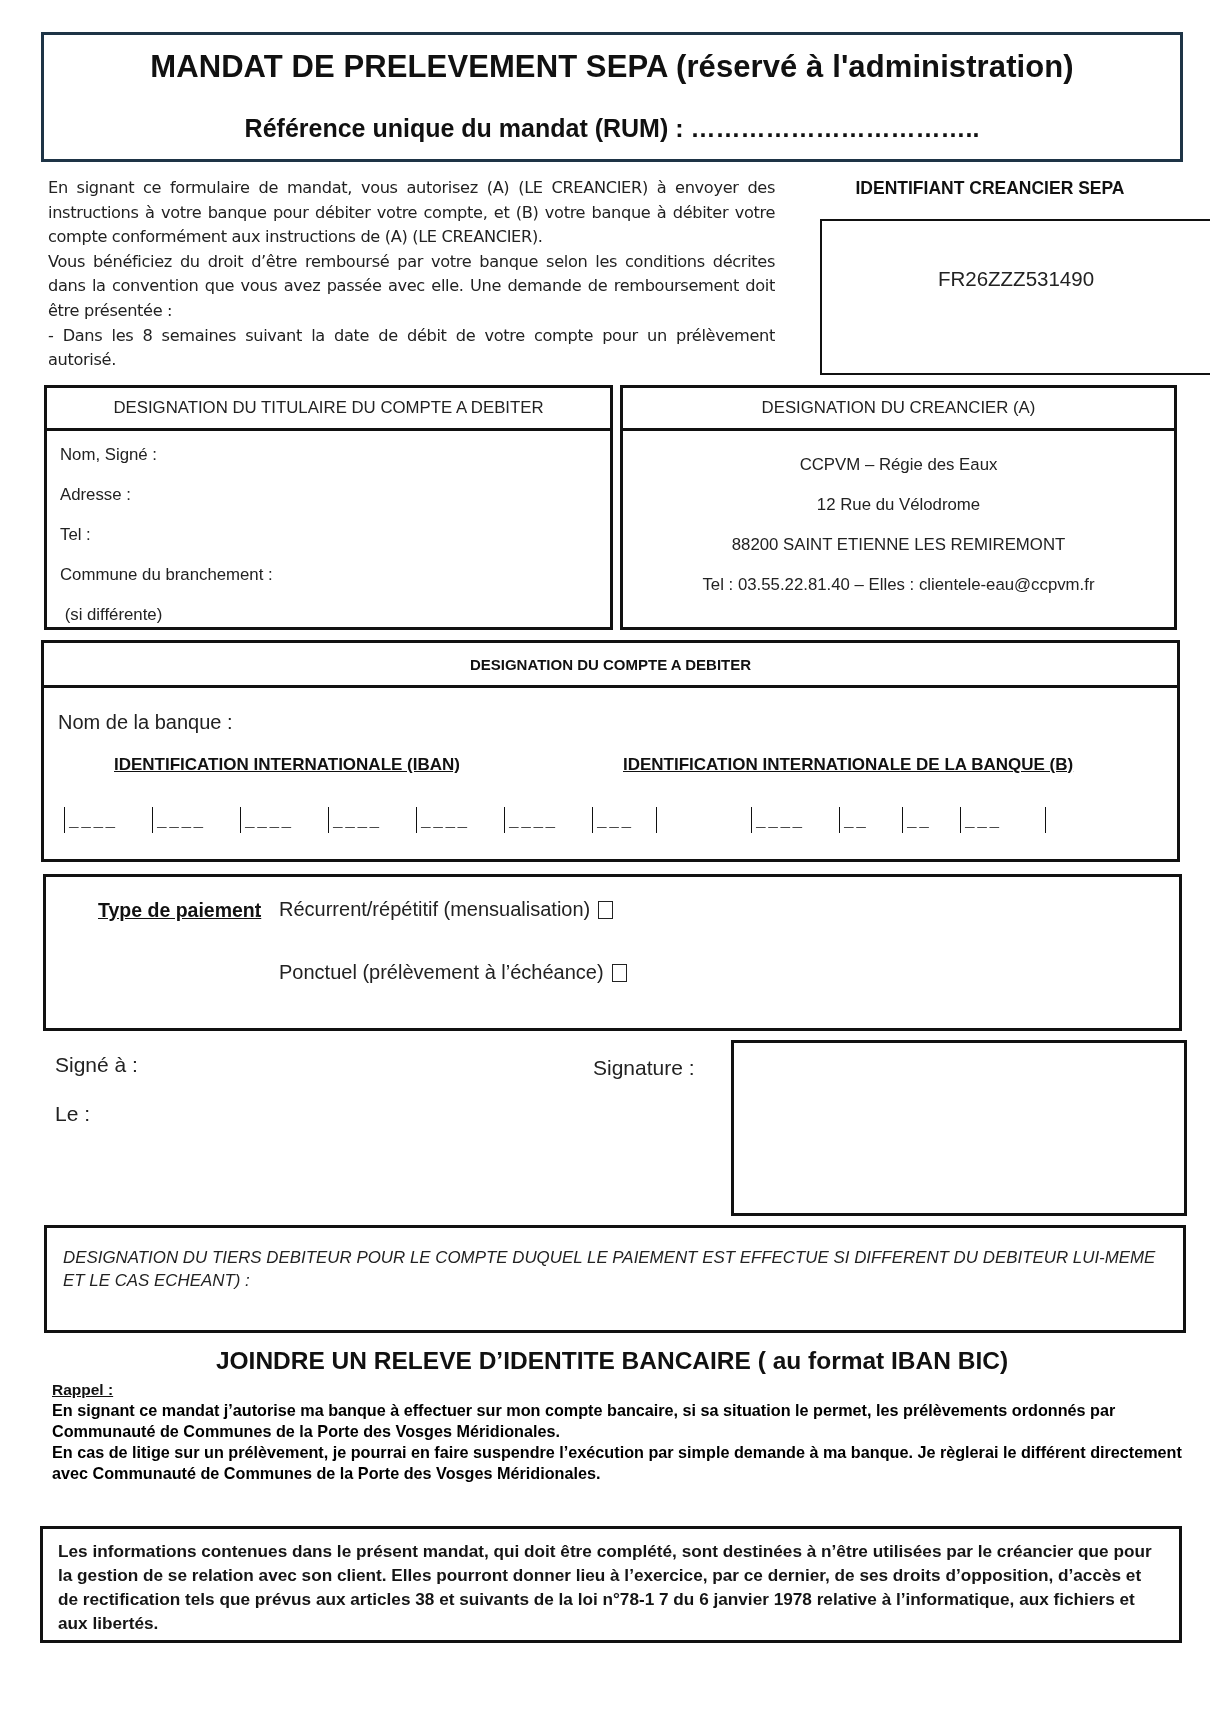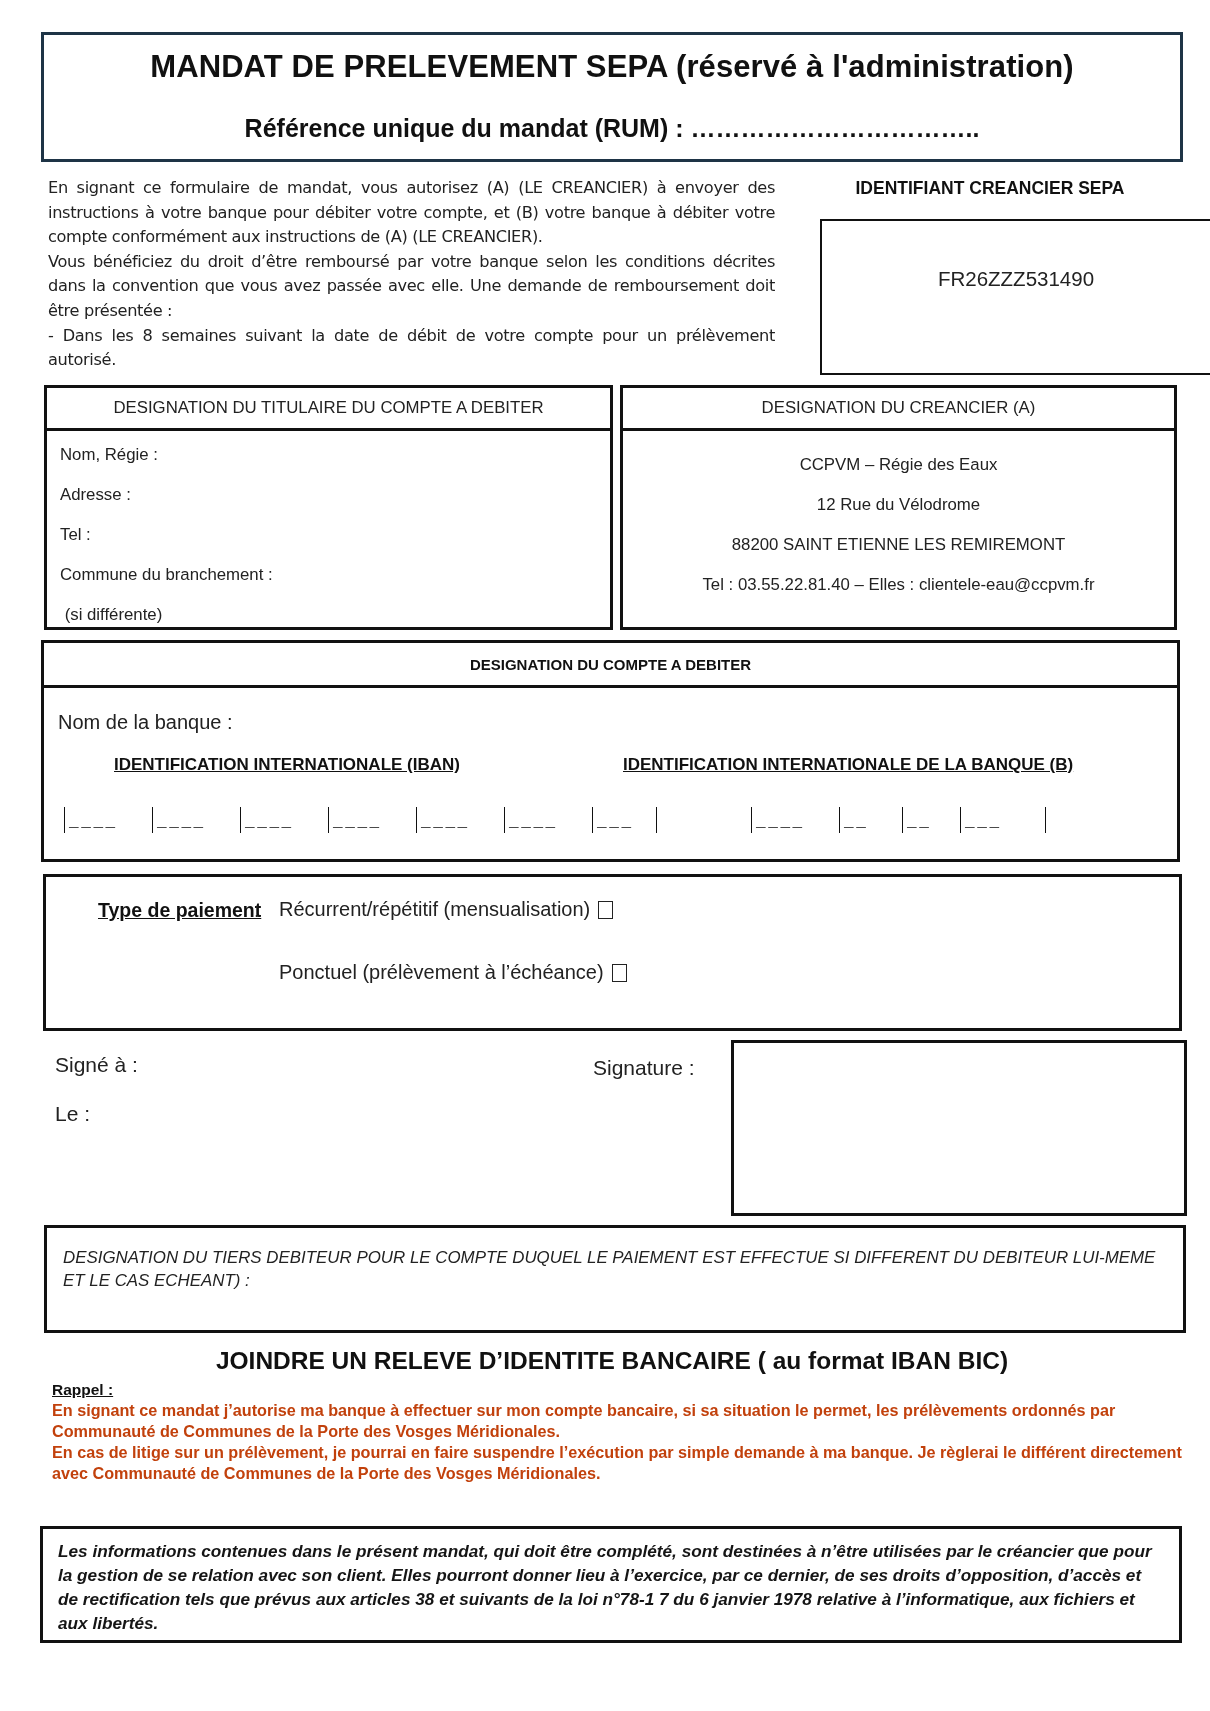--- a/index.html
+++ b/index.html
@@ -60,26 +60,26 @@
   #sig-label { left: 593px; top: 1056px; font-size: 21px; color: #222; }
   #sig-box { left: 731px; top: 1040px; width: 456px; height: 176px; border: 3px solid #111; }
 
   
   #tiers { left: 44px; top: 1225px; width: 1142px; height: 108px; border: 3px solid #111; }
   #tiers-text { left: 16px; top: 18px; right: 14px; font-size: 16.9px; line-height: 23px; color: #222; font-style: italic; }
 
   
   #rib { left: 41px; top: 1347px; width: 1142px; font-size: 24.5px; font-weight: bold; text-align: center; }
   #rappel-label { left: 52px; top: 1381px; font-size: 15.5px; font-weight: bold; text-decoration: underline; }
-  #rappel-text { left: 52px; top: 1400px; width: 1130px; font-size: 16.2px; font-weight: bold; line-height: 21px; color: #c2410c; }
+  #rappel-text { left: 52px; top: 1400px; width: 1130px; font-size: 16.2px; font-weight: bold; line-height: 21px; color: #000000; }
   #rappel-text p { margin: 0; }
 
   
   #legal { left: 40px; top: 1526px; width: 1142px; height: 117px; border: 3px solid #111; }
-  #legal-text { left: 15px; top: 10px; right: 14px; font-size: 17.2px; font-weight: bold; line-height: 24px; color: #151515; font-style: italic; }
+  #legal-text { left: 15px; top: 10px; right: 14px; font-size: 17.2px; font-weight: bold; line-height: 24px; color: #151515; }
 </style>
 </head>
 <body>
 
 <div id="hdr" class="abs" style="border-color: rgb(30, 52, 70);">
   <div id="hdr-title" class="abs">MANDAT DE PRELEVEMENT SEPA (réservé à l'administration)</div>
   <div id="hdr-rum" class="abs">Référence unique du mandat (RUM) : ……………………………..</div>
 </div>
 
 <div id="intro" class="abs">
@@ -88,21 +88,21 @@
   <p>- Dans les 8 semaines suivant la date de débit de votre compte pour un prélèvement autorisé.</p>
 </div>
 
 <div id="ics-label" class="abs">IDENTIFIANT CREANCIER SEPA</div>
 <div id="ics-box" class="abs">
   <div id="ics-value" class="abs">FR26ZZZ531490</div>
 </div>
 
 <div id="tit" class="abs">
   <div id="tit-head" class="abs">DESIGNATION DU TITULAIRE DU COMPTE A DEBITER</div>
-  <div class="abs tit-field" style="top:57px">Nom, Régie :</div>
+  <div class="abs tit-field" style="top:57px">Nom, Signé :</div>
   <div class="abs tit-field" style="top:97px">Adresse :</div>
   <div class="abs tit-field" style="top:137px">Tel :</div>
   <div class="abs tit-field" style="top:177px">Commune du branchement :</div>
   <div class="abs tit-field" style="top:217px; white-space:pre"> (si différente)</div>
 </div>
 
 <div id="cre" class="abs">
   <div id="cre-head" class="abs">DESIGNATION DU CREANCIER (A)</div>
   <div class="abs cre-line" style="top:67px">CCPVM – Régie des Eaux</div>
   <div class="abs cre-line" style="top:107px">12 Rue du Vélodrome</div>

